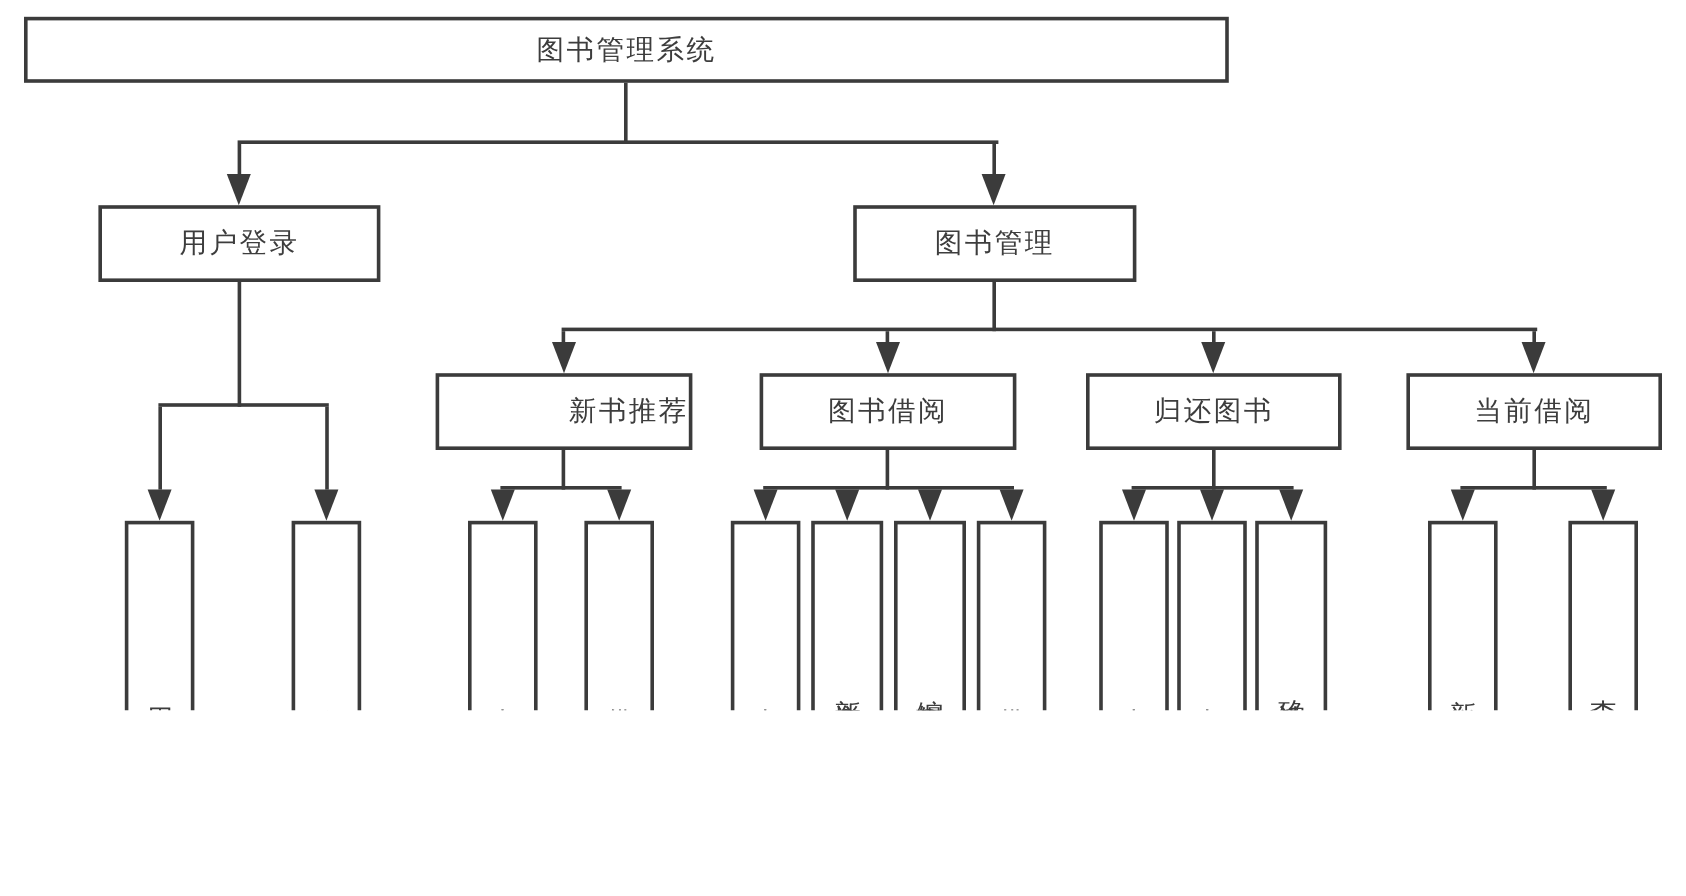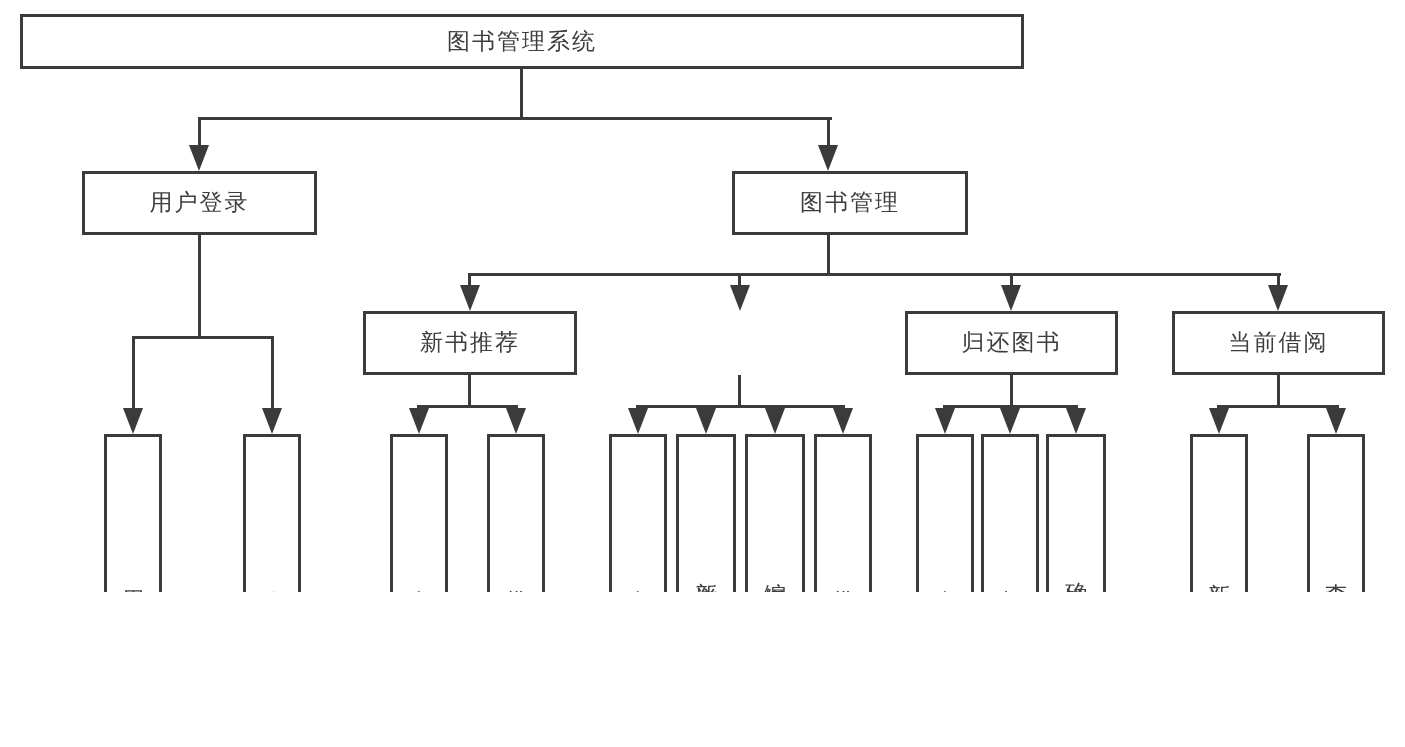--- a/index.html
+++ b/index.html
@@ -74,21 +74,21 @@
   <div class="vline" style="left:520px;top:69px;height:50px;"></div>
   <div class="hline" style="left:198px;top:117px;width:634px;"></div>
   <div class="vline" style="left:198px;top:120px;height:25px;"></div>
   <div class="arrow" style="left:189px;top:145px;"></div>
   <div class="vline" style="left:827px;top:120px;height:25px;"></div>
   <div class="arrow" style="left:818px;top:145px;"></div>
 
   <div class="box" style="left:82px;top:171px;width:235px;height:64px;">
     <span class="lbl">用户登录</span>
   </div>
-  <div class="box" style="left:711px;top:171px;width:236px;height:64px;margin-left:21px;">
+  <div class="box" style="left:711px;top:171px;width:236px;height:64px;">
     <span class="lbl">图书管理</span>
   </div>
 
   <div class="vline" style="left:198px;top:235px;height:104px;"></div>
   <div class="hline" style="left:132px;top:336px;width:142px;"></div>
   <div class="vline" style="left:132px;top:339px;height:69px;"></div>
   <div class="arrow" style="left:123px;top:408px;"></div>
   <div class="vline" style="left:271px;top:339px;height:69px;"></div>
   <div class="arrow" style="left:262px;top:408px;"></div>
 
@@ -96,22 +96,25 @@
   <div class="hline" style="left:468px;top:273px;width:813px;"></div>
   <div class="vline" style="left:468px;top:276px;height:9px;"></div>
   <div class="arrow" style="left:460px;top:285px;"></div>
   <div class="vline" style="left:738px;top:276px;height:9px;"></div>
   <div class="arrow" style="left:730px;top:285px;"></div>
   <div class="vline" style="left:1010px;top:276px;height:9px;"></div>
   <div class="arrow" style="left:1001px;top:285px;"></div>
   <div class="vline" style="left:1277px;top:276px;height:9px;"></div>
   <div class="arrow" style="left:1268px;top:285px;"></div>
 
-  <div class="box" style="left:363px;top:311px;width:214px;height:64px;">
+  <div class="box" style="left:363px;top:311px;width:214px;height:64px;justify-content:flex-end;">
     <span class="lbl">新书推荐</span>
+  </div>
+  <div class="box" style="left:633px;top:311px;width:214px;height:64px;">
+    <span class="lbl">图书借阅</span>
   </div>
   <div class="box" style="left:905px;top:311px;width:213px;height:64px;">
     <span class="lbl">归还图书</span>
   </div>
   <div class="box" style="left:1172px;top:311px;width:213px;height:64px;">
     <span class="lbl">当前借阅</span>
   </div>
 
   <div class="vline" style="left:468px;top:375px;height:33px;"></div>
   <div class="hline" style="left:417px;top:405px;width:101px;"></div>

